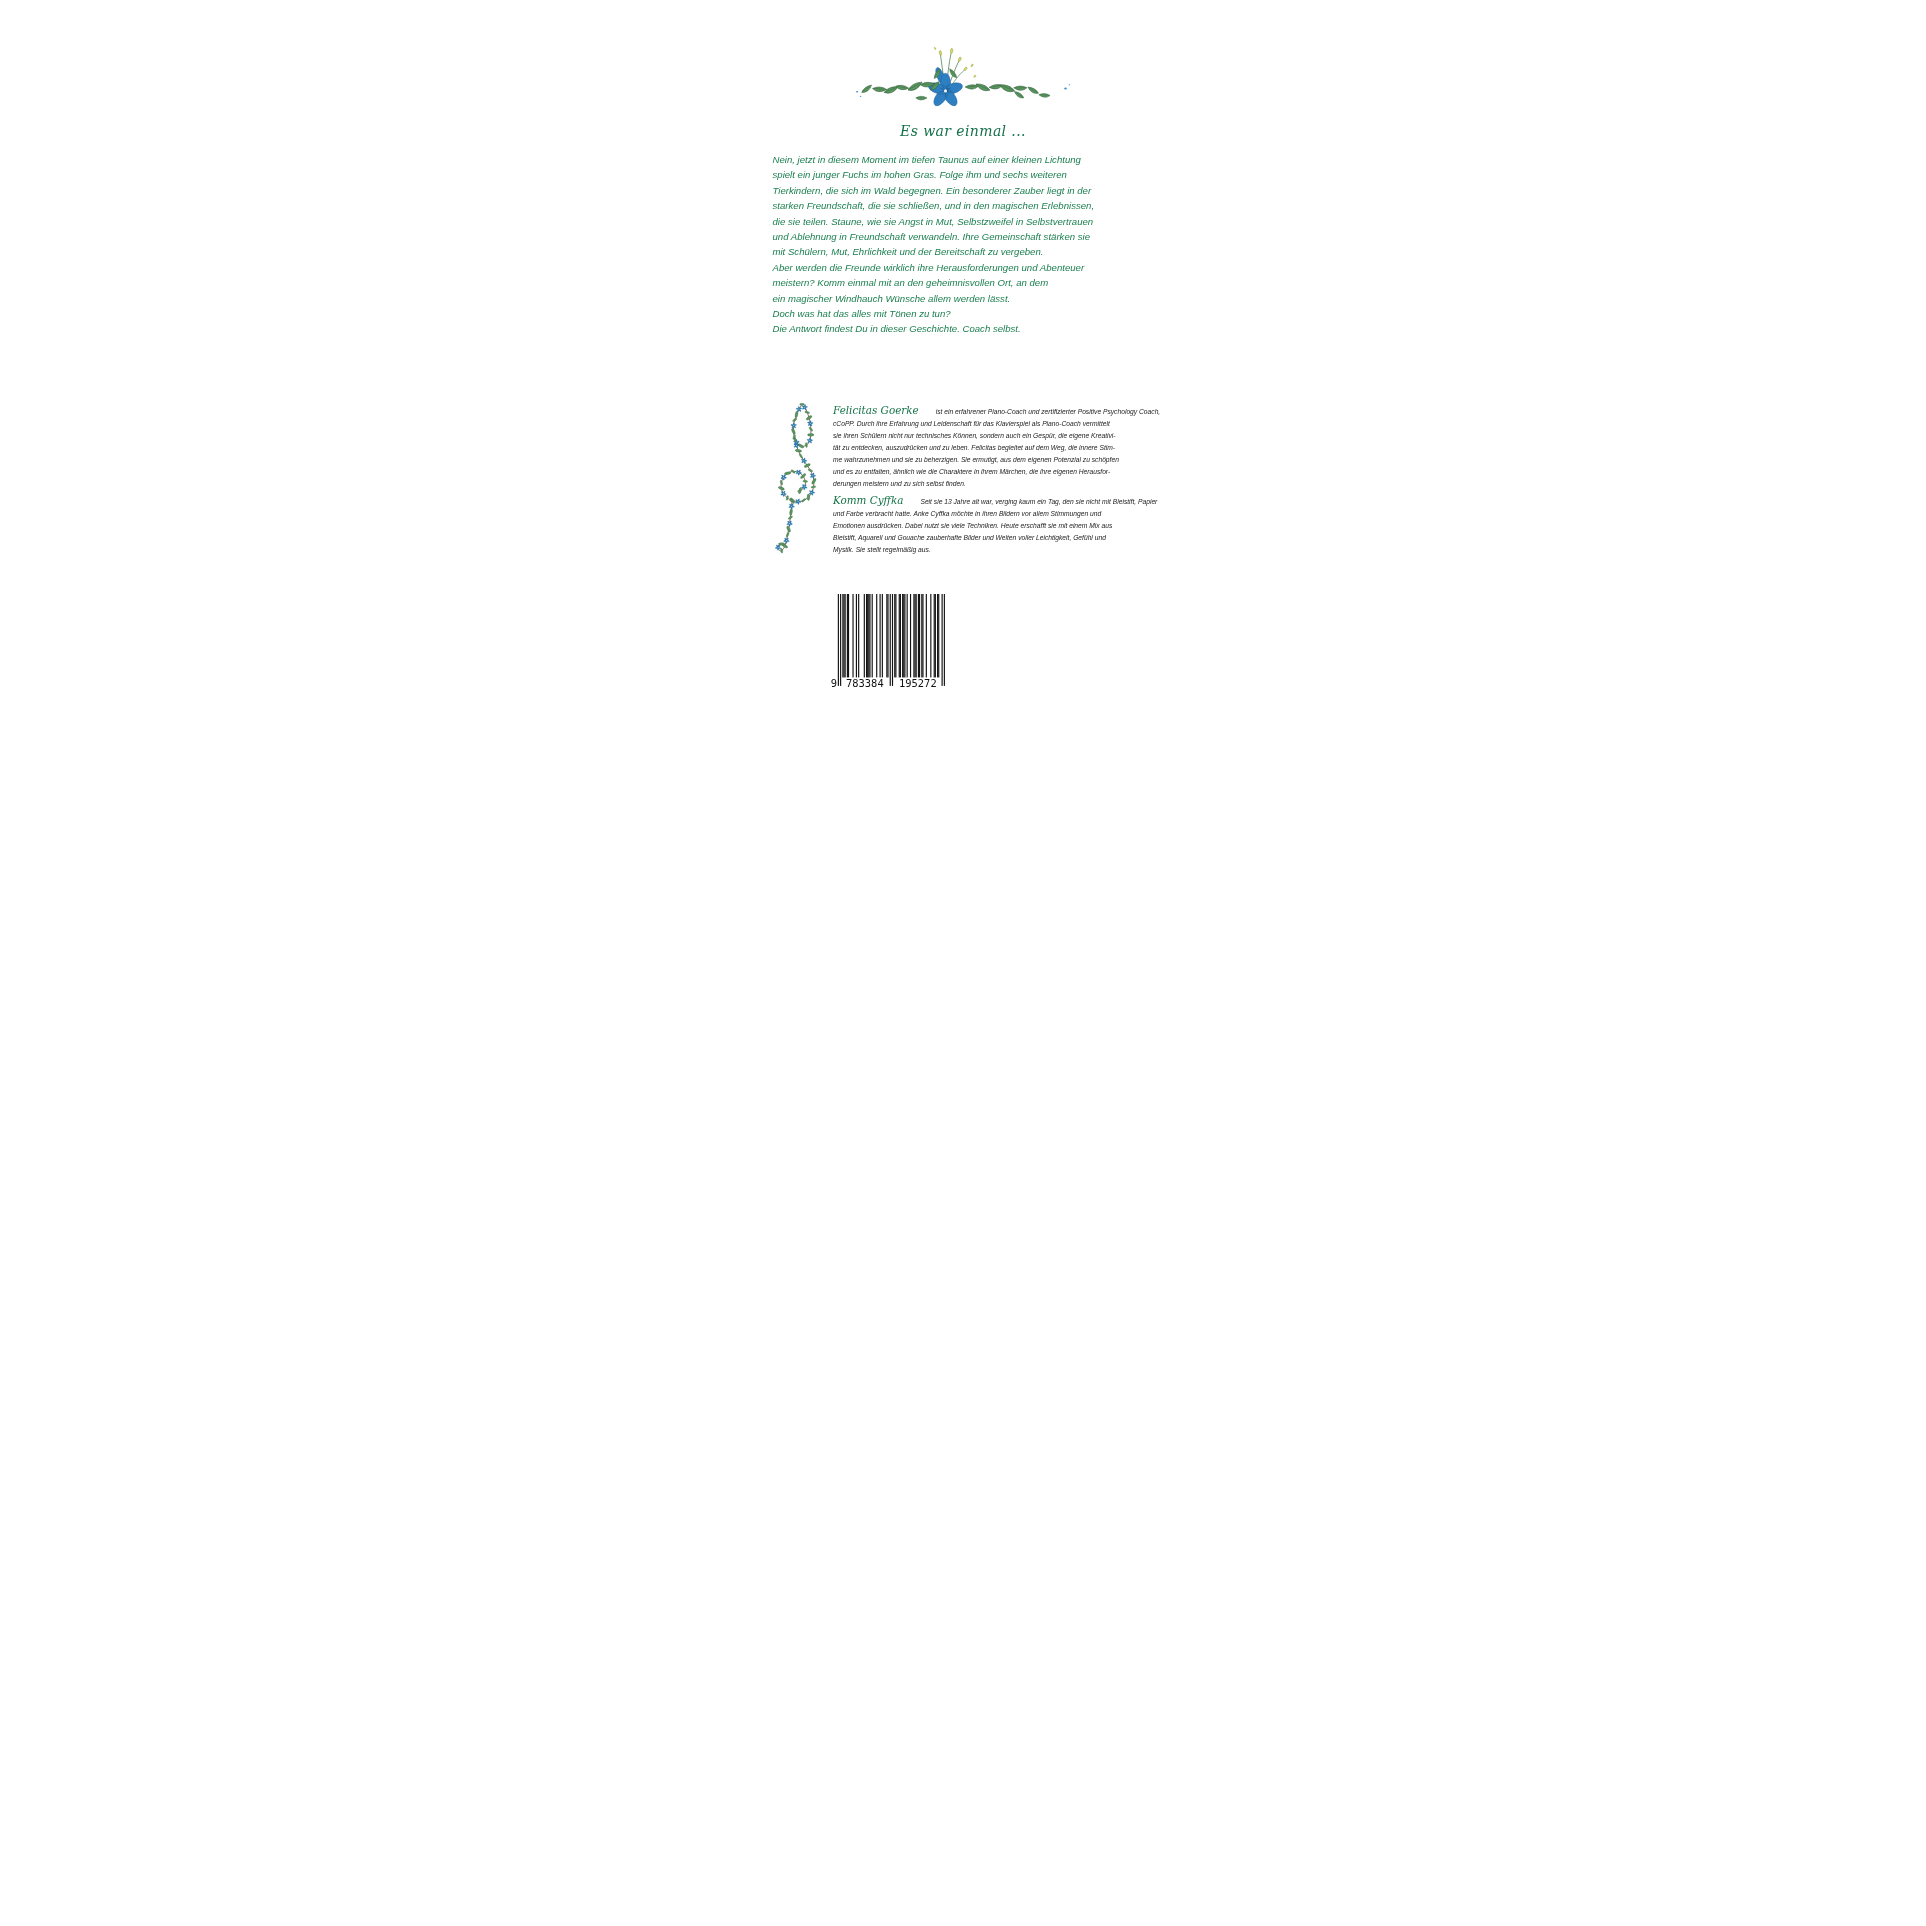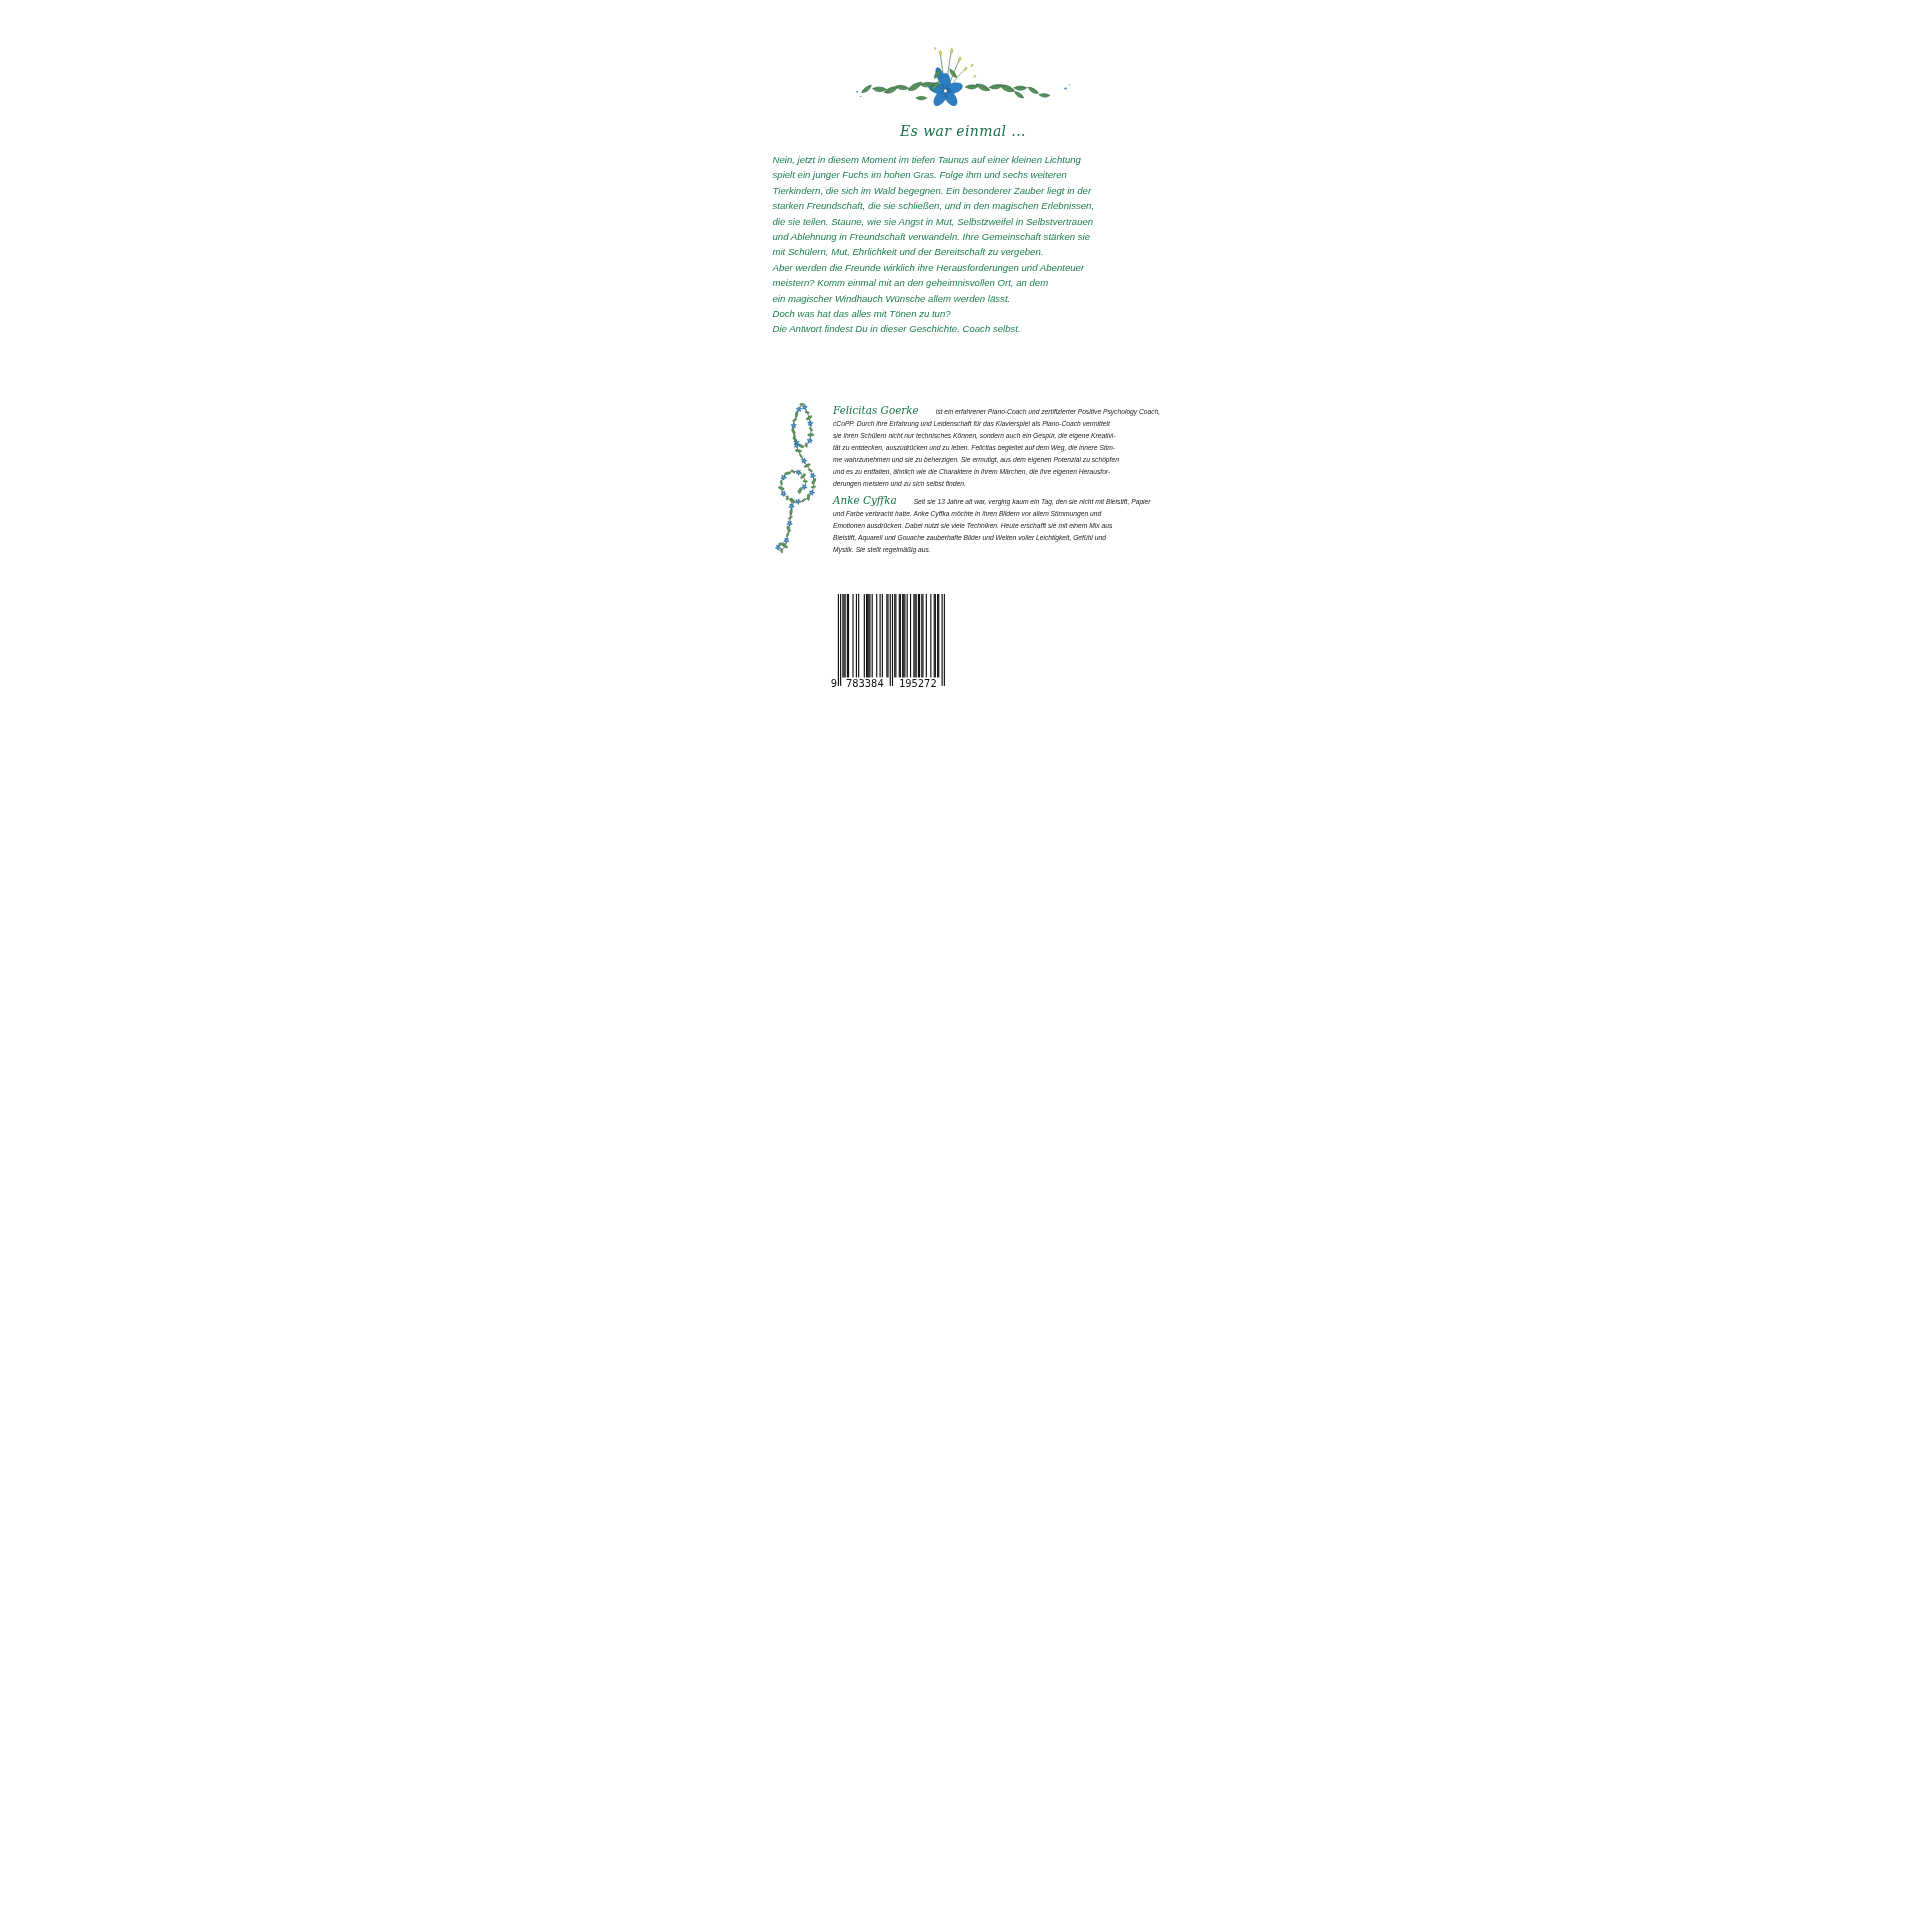--- a/index.html
+++ b/index.html
@@ -359,21 +359,21 @@
       </div>
       <div class="bio-line">cCoPP. Durch ihre Erfahrung und Leidenschaft für das Klavierspiel als Piano-Coach vermittelt</div>
       <div class="bio-line">sie ihren Schülern nicht nur technisches Können, sondern auch ein Gespür, die eigene Kreativi-</div>
       <div class="bio-line">tät zu entdecken, auszudrücken und zu leben. Felicitas begleitet auf dem Weg, die innere Stim-</div>
       <div class="bio-line">me wahrzunehmen und sie zu beherzigen. Sie ermutigt, aus dem eigenen Potenzial zu schöpfen</div>
       <div class="bio-line">und es zu entfalten, ähnlich wie die Charaktere in ihrem Märchen, die ihre eigenen Herausfor-</div>
       <div class="bio-line">derungen meistern und zu sich selbst finden.</div>
     </div>
     <div class="bio">
       <div class="bio-first">
-        <span class="bio-name">Anke Cyffka</span><span>Seit sie 13 Jahre alt war, verging kaum ein Tag, den sie nicht mit Bleistift, Papier</span>
+        <span class="bio-name">Komm Cyffka</span><span>Seit sie 13 Jahre alt war, verging kaum ein Tag, den sie nicht mit Bleistift, Papier</span>
       </div>
       <div class="bio-line">und Farbe verbracht hatte. Anke Cyffka möchte in ihren Bildern vor allem Stimmungen und</div>
       <div class="bio-line">Emotionen ausdrücken. Dabei nutzt sie viele Techniken. Heute erschafft sie mit einem Mix aus</div>
       <div class="bio-line">Bleistift, Aquarell und Gouache zauberhafte Bilder und Welten voller Leichtigkeit, Gefühl und</div>
       <div class="bio-line">Mystik. Sie stellt regelmäßig aus.</div>
     </div>
   </div>
 
   <div class="barcode">
     <svg id="barcode-svg" width="116" height="95" viewBox="0 0 300 246" aria-hidden="true">

